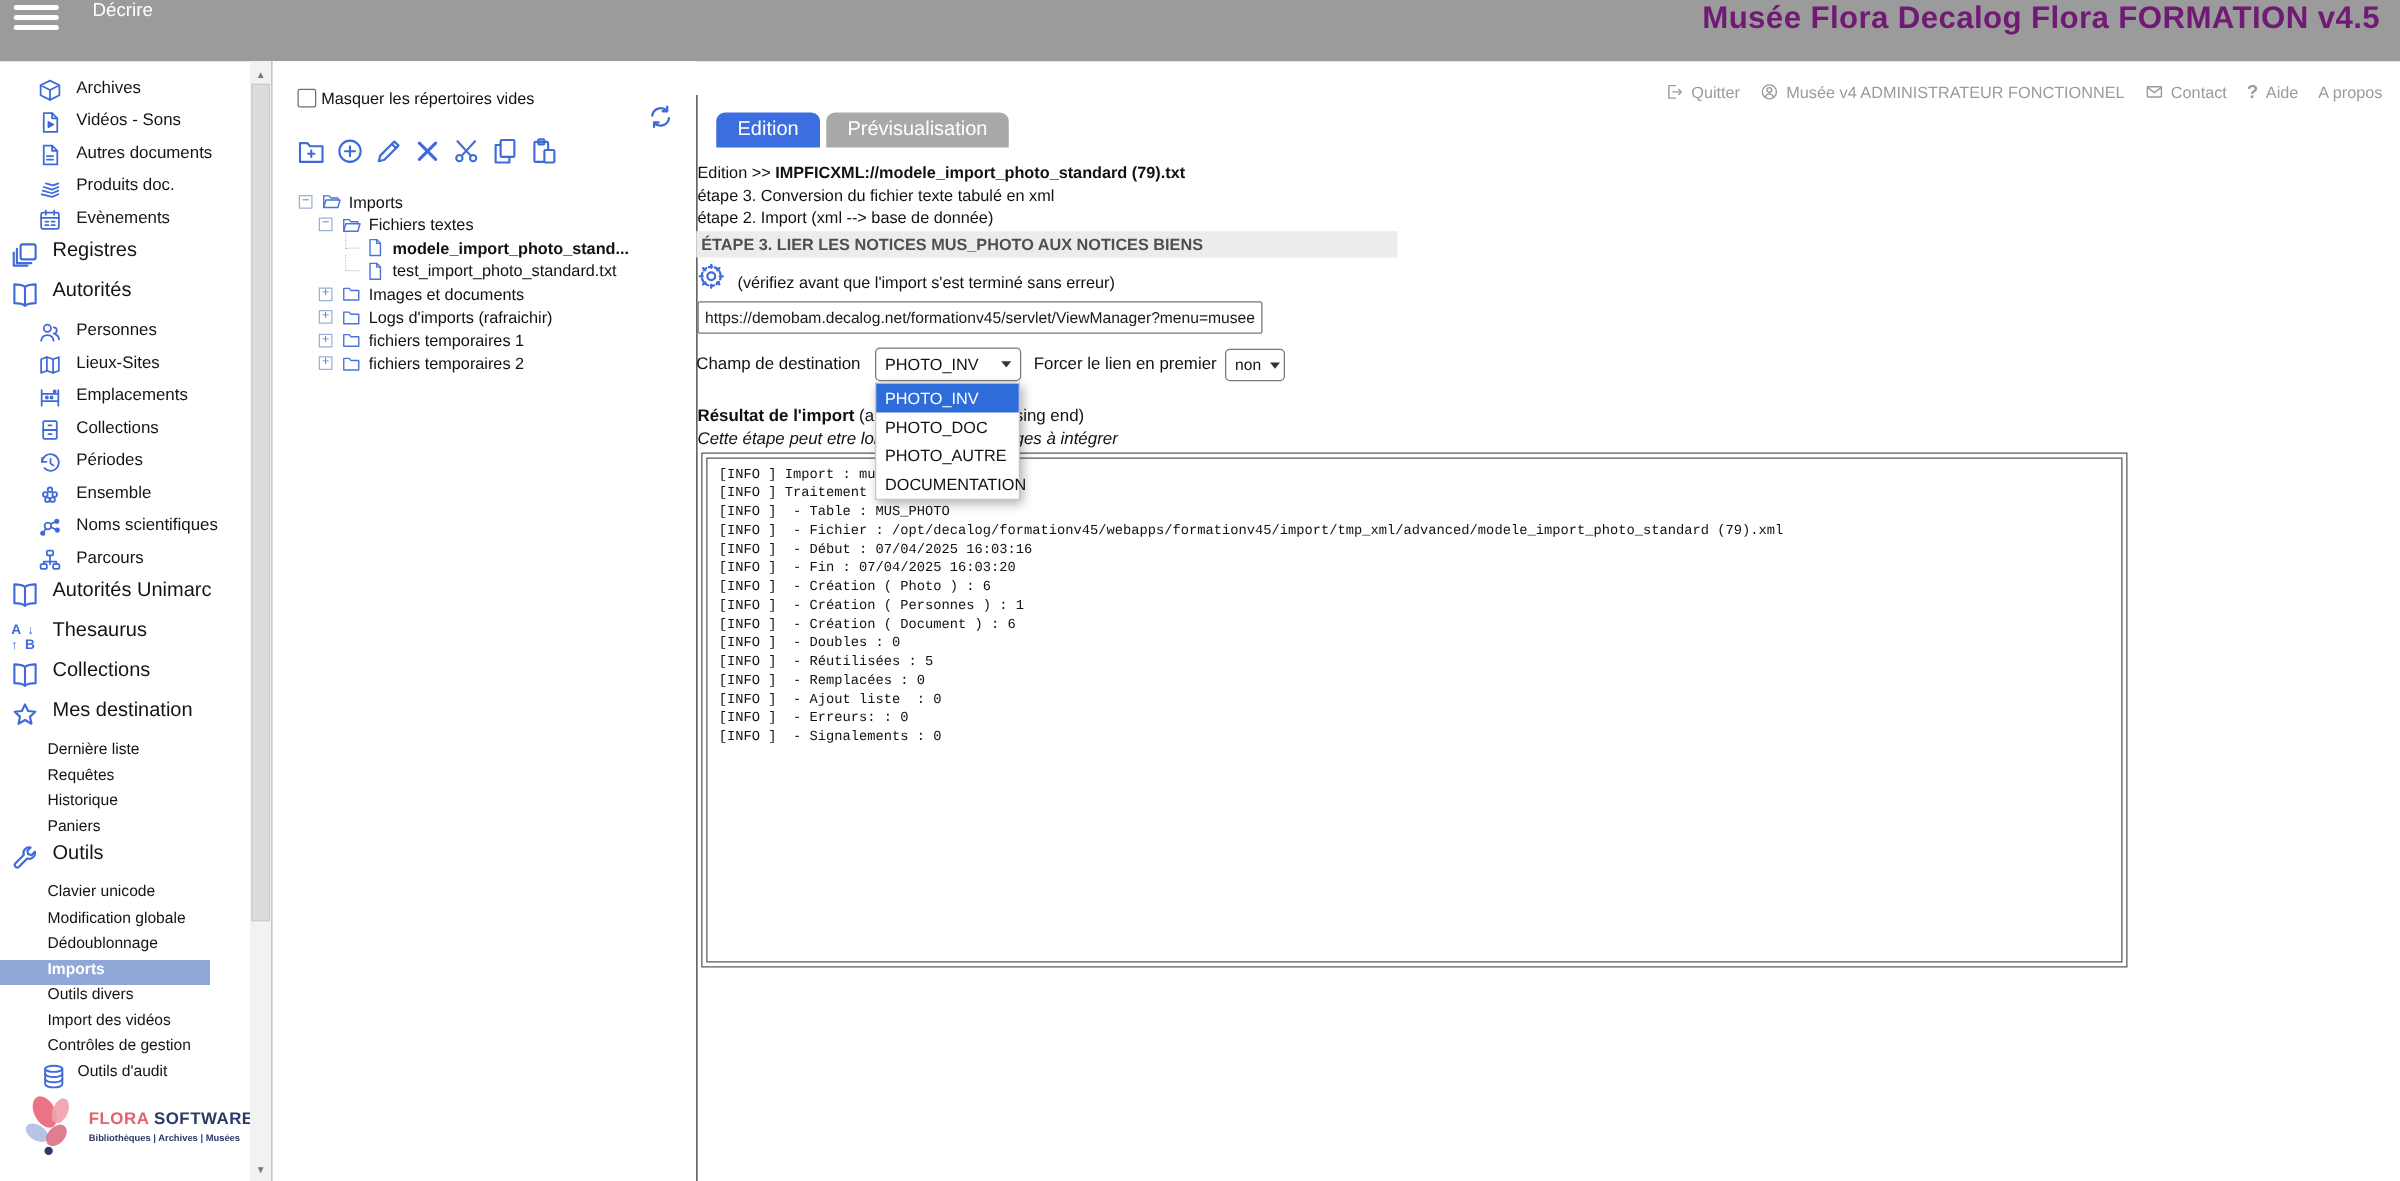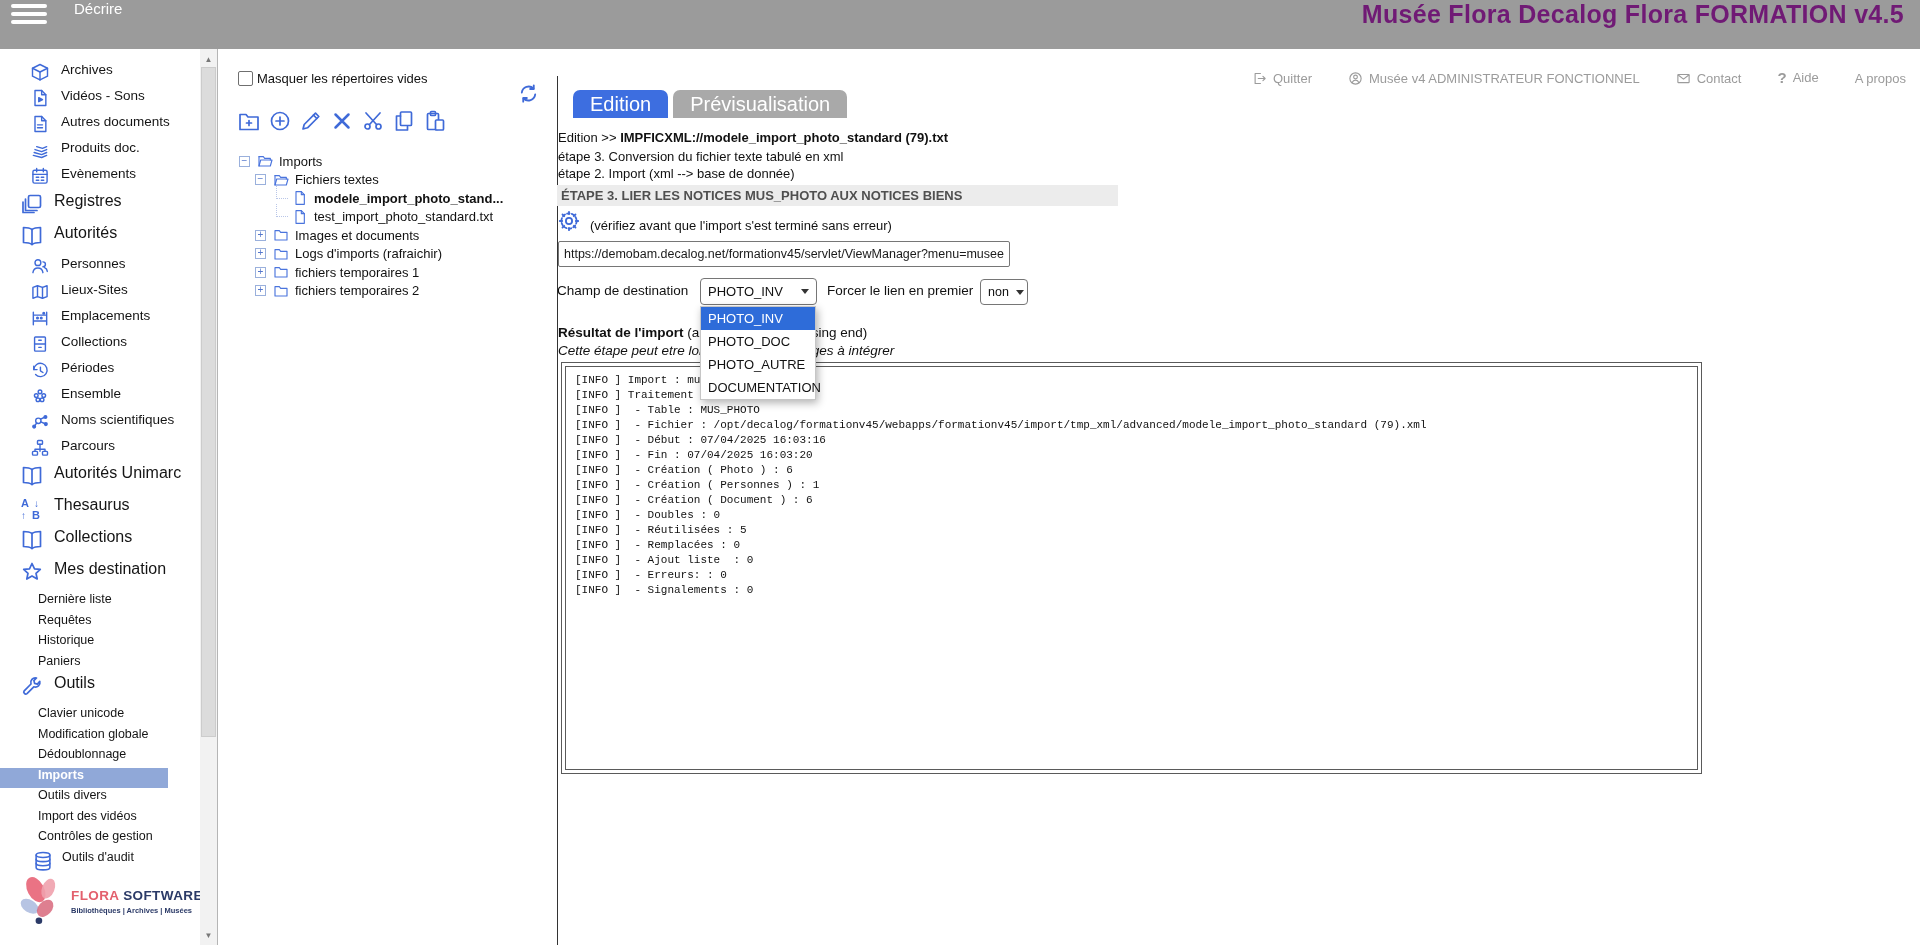--- a/index.html
+++ b/index.html
@@ -7,33 +7,33 @@
   svg{display:block;width:100%;height:100%}
 
   
   .topbar{position:absolute;left:0;top:0;width:1920px;height:49px;background:#9b9b9b;display:flex;}
   .hamburger{width:36px;height:28px;margin-left:11px;display:flex;flex-direction:column;justify-content:center;gap:4px;cursor:pointer}
   .hamburger span{display:block;height:4px;background:#fff;border-radius:2px}
   .menu-label{color:#fff;font-size:15px;margin-left:27px}
   .app-title{position:absolute;right:16px;color:#701a75;font-size:25px;font-weight:bold;letter-spacing:.3px}
 
   
-  .links-row{position:absolute;top:60px;right:14px;height:26px;display:flex;align-items:flex-end;gap:36px;color:#9b9b9b;font-size:13px;z-index:5}
+  .links-row{position:absolute;top:60px;right:14px;height:26px;display:flex;align-items:center;gap:16px;color:#9b9b9b;font-size:13px;z-index:5}
   .hlink{display:flex;align-items:center;gap:6px;cursor:pointer;white-space:nowrap}
   .hlink .hicon{width:15px;height:15px;color:#9b9b9b}
   .qmark{font-size:15px;font-weight:bold}
 
   
   .sidebar{position:absolute;left:0;top:62px;width:200px}
   .snav{display:flex;align-items:flex-start;cursor:pointer;color:#141414;box-sizing:border-box}
   .icon-slot{flex:none;color:#3f6ad8}
   .icon-slot svg{width:100%;height:100%}
   .lv-sub{height:26px;padding-left:30px;font-size:13.5px;gap:11px}
   .lv-sub .icon-slot{width:20px;height:20px}
-  .lv-section{height:32px;padding-left:20px;font-size:16px;gap:10px}
+  .lv-section{height:32px;padding-left:8px;font-size:16px;gap:10px}
   .lv-section .icon-slot{width:24px;height:24px}
   .lv-plain{height:20.5px;padding-left:38px;font-size:12.5px}
   .lv-plain-icon{height:26px;padding-left:32px;font-size:12.5px;gap:8px}
   .lv-plain-icon .icon-slot{width:22px;height:22px}
   .snav.selected{background:#90a8d8;color:#fff;font-weight:bold;width:168px}
 
   .logo-block{position:absolute;left:16px;top:872px;width:186px;display:flex;align-items:center;gap:5px}
   .butterfly{width:50px;height:56px;flex:none}
   .brand{font-size:13.5px;font-weight:bold;letter-spacing:.4px;white-space:nowrap}
   .brand-flora{color:#e3606d}
@@ -62,21 +62,21 @@
   .d-2{padding-left:58px}
   .expander{width:11px;height:11px;border:1px solid #9ab0dc;color:#5577cc;font-size:10px;line-height:8px;text-align:center;margin-right:6px;flex:none;box-sizing:border-box;background:#fff;cursor:pointer}
   .conn{width:11px;height:12px;border-left:1px dotted #b9c6e8;border-bottom:1px dotted #b9c6e8;margin:-7px 3px 5px 0;flex:none}
   .trow .icon-slot{width:18px;height:16px;color:#4a74dd;margin-right:5px}
   .trow.selected .tlabel{font-weight:bold}
 
   
   .divider{position:absolute;left:557px;top:76px;bottom:0;width:1px;background:#333}
   .main{position:absolute;left:557px;top:49px;right:0;bottom:0}
   .tabs{position:absolute;left:16px;top:41px;display:flex;gap:5px}
-  .tab{height:28px;padding:0 17px;border-radius:7px 7px 0 0;background:#a9a9a9;color:#fff;font-size:20px;display:flex;align-items:center;cursor:pointer}
+  .tab{height:28px;padding:0 17px;border-radius:7px 7px 0 0;background:#a9a9a9;color:#fff;font-size:16px;display:flex;align-items:center;cursor:pointer}
   .tab.active{background:#3d6ee0}
   .breadcrumb{position:absolute;left:1px;top:81px;font-size:13px;white-space:nowrap}
   .breadcrumb b{font-weight:bold}
   .etape{position:absolute;left:1px;font-size:13px;white-space:nowrap}
   .etape1{top:100px}
   .etape2{top:117px}
   .etape3{position:absolute;left:0;top:136px;width:561px;height:21px;background:#ececec;color:#4f4f4f;font-weight:bold;font-size:13px;display:flex;align-items:center;padding-left:4px;box-sizing:border-box;white-space:nowrap}
   .gearrow{position:absolute;left:0;top:160px;display:flex;align-items:flex-end;gap:9px;font-size:13px;white-space:nowrap}
   .gear{width:24px;height:24px;color:#3f6ad8;cursor:pointer}
   .urlinput{position:absolute;left:1px;top:192px;width:452px;height:26px;border:1px solid #767676;border-radius:2px;font-family:"Liberation Sans",sans-serif;font-size:12.5px;padding:0 5px;box-sizing:border-box;color:#1a1a1a;background:#fff}

